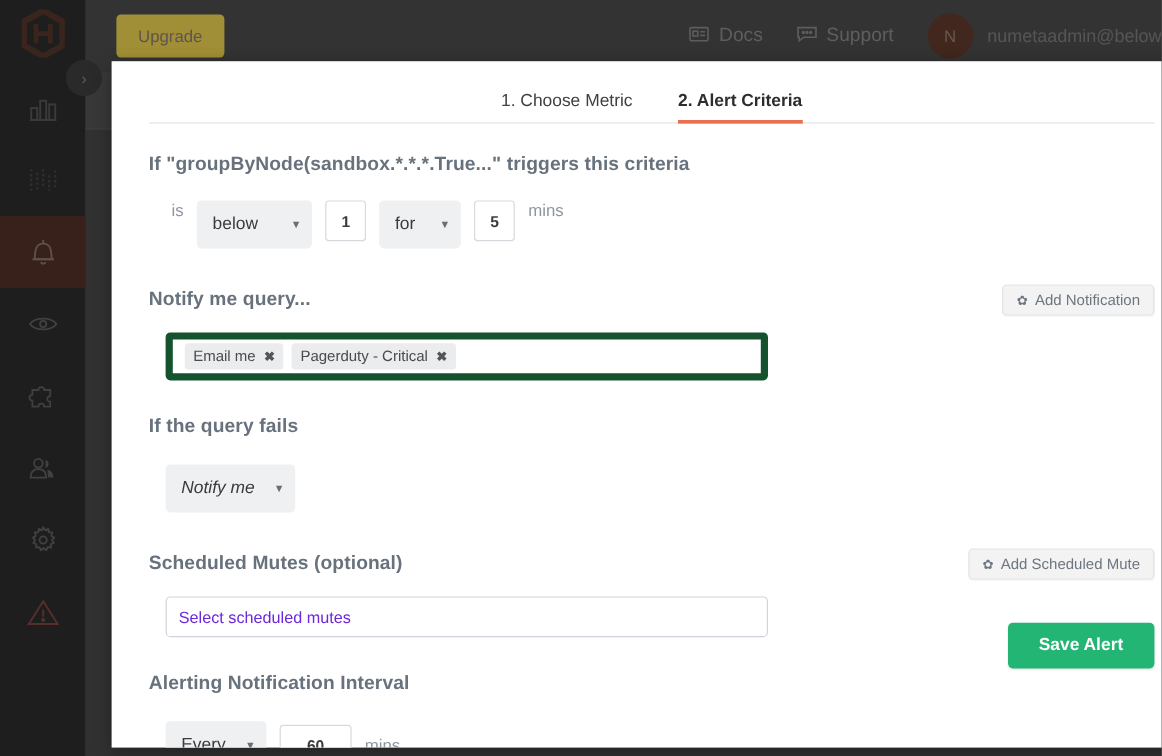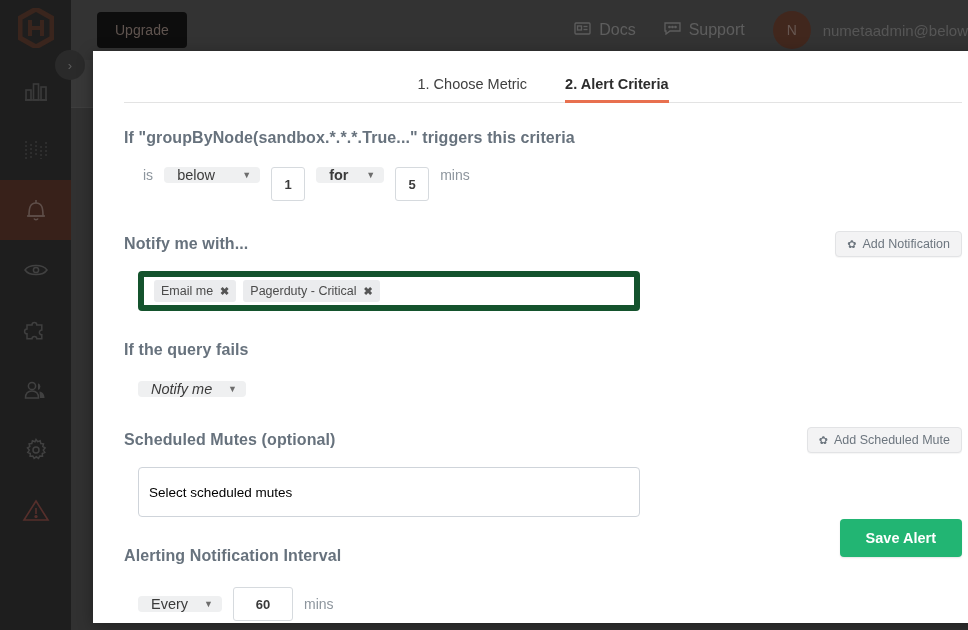--- a/index.html
+++ b/index.html
@@ -40,21 +40,21 @@
     color: #8a8a8a; font-size: 13px;
   }
 
   .topbar {
     position: absolute; left: 71px; top: 0; right: 0; height: 60px;
     background: #434343;
     display: flex; align-items: center;
   }
   .upgrade-btn {
     margin-left: 26px;
-    background: #000000; color: #8e7a72;
+    background: #fde047; color: #8e7a72;
     border-radius: 4px;
     padding: 10px 18px;
     font-size: 14px;
   }
   .topbar-right {
     margin-left: auto; display: flex; align-items: center;
     padding-right: 0;
   }
   .topbar-link {
     display: flex; align-items: flex-start; gap: 8px;
@@ -108,31 +108,31 @@
     letter-spacing: 0.1px;
   }
   .row { display: flex; align-items: flex-start; }
 
   .criteria-row { margin-top: 20px; padding-left: 19px; gap: 11px; }
   .lbl-sm { font-size: 14px; color: #8d959d; }
 
   .select {
     position: relative;
     background: #eff0f1; border: none; border-radius: 4px;
-    height: 16px; display: flex; align-items: center;
+    height: 40px; display: flex; align-items: center;
     padding: 0 26px 0 13px;
     font-size: 14.5px; color: #3b3b3b;
   }
   .select .caret {
     position: absolute; right: 9px; top: 50%;
     transform: translateY(-50%);
     font-size: 9px; color: #6d6d6d;
   }
   .select.w-below { width: 96px; }
-  .select.w-for { width: 68px; font-weight: bold; }
+  .select.w-for { width: 68px; }
   .select.w-notify { width: 108px; }
   .select.w-every { width: 84px; }
 
   .num-input {
     height: 34px; width: 34px;
     border: 1px solid #d6dade; border-radius: 3px;
     background: #fff; font-size: 13px; color: #3b3b3b;
     font-weight: bold;
     display: flex; align-items: center; justify-content: center;
   }
@@ -170,25 +170,25 @@
   .mt-30 { margin-top: 30px; }
   .mt-22 { margin-top: 22px; font-style: italic; }
   .ml-14 { margin-left: 14px; }
 
   .mutes-head {
     margin-top: 30px;
     display: flex; align-items: center; justify-content: space-between;
   }
   .text-field {
     margin-top: 14px; margin-left: 14px;
-    width: 502px; height: 50px;
+    width: 502px; height: 34px;
     border: 1px solid #cfd4da; border-radius: 4px;
     background: #fff;
     display: flex; align-items: center; padding: 0 10px;
-    font-size: 13.5px; color: #000000;
+    font-size: 13.5px; color: #6d28d9;
   }
 
   .interval-row {
     margin-top: 22px; margin-left: 14px;
     display: flex; align-items: center; gap: 11px;
   }
   .save-row {
     position: absolute; right: 31px; top: 468px;
   }
   .save-btn {
@@ -357,21 +357,21 @@
         <div class="num-input">1</div>
         <div class="select w-for">
           <span>for</span>
           <span class="caret">▼</span>
         </div>
         <div class="num-input">5</div>
         <span class="lbl-sm">mins</span>
       </div>
 
       <div class="notify-head">
-        <div class="section-title">Notify me with...</div>
+        <div class="section-title">Notify me query...</div>
         <div class="ghost-btn">
           <span class="gear">✿</span>
           <span>Add Notification</span>
         </div>
       </div>
 
       <div class="tag-field">
         <div class="tag">
           <span>Email me</span>
           <span class="x">✖</span>

